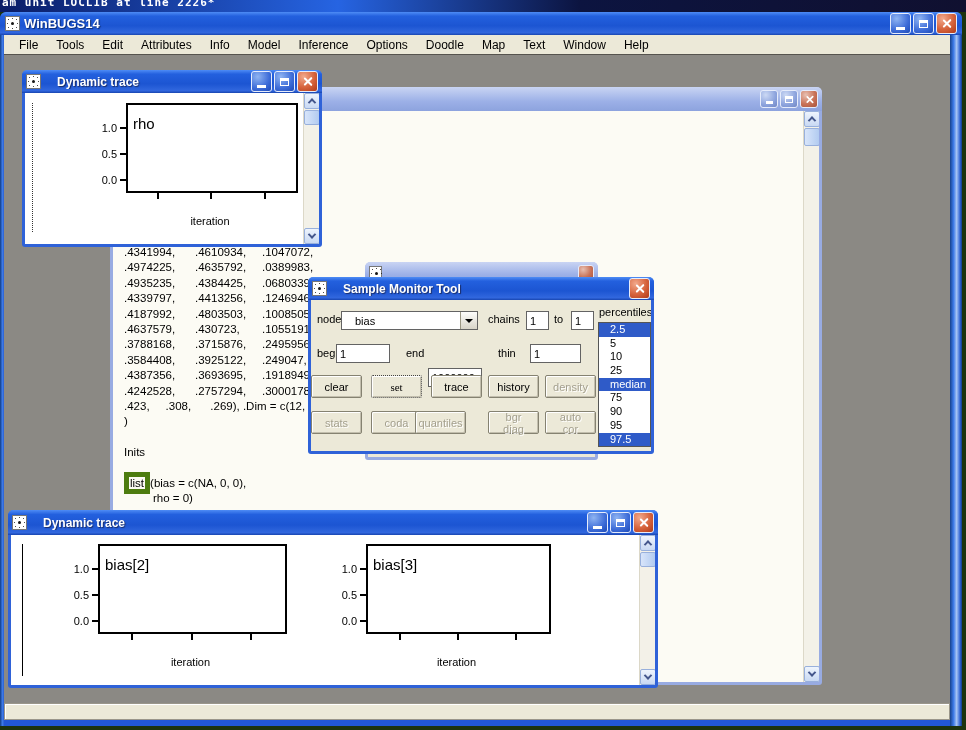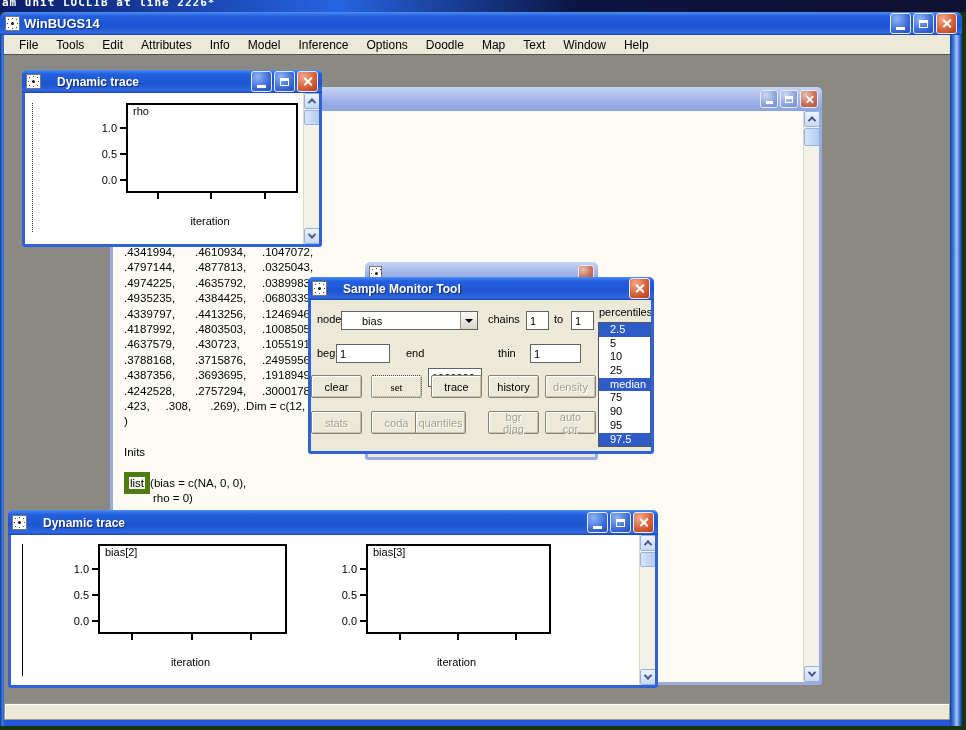--- a/index.html
+++ b/index.html
@@ -62,21 +62,21 @@
     border:1px solid #98b0dc;border-radius:2px;box-sizing:border-box;display:flex;align-items:center;justify-content:center}
   .sbtn.bot{bottom:0}
   .thumb{position:absolute;left:0;width:16px;background:linear-gradient(90deg,#d8e5fa,#b2cbf0);
     border:1px solid #98b0dc;border-radius:2px;box-sizing:border-box}
   .chv{width:6px;height:6px;border-left:2px solid #44568c;border-top:2px solid #44568c;box-sizing:border-box}
   .chv.up{transform:rotate(45deg) translate(1px,1px)}
   .chv.down{transform:rotate(225deg) translate(1px,1px)}
   
   .plot{position:absolute;font-size:11px;color:#000}
   .pbox{position:absolute;left:40px;top:0;width:var(--pw);height:var(--ph);border:2px solid #000;background:#fff;box-sizing:content-box}
-  .ptitle{position:absolute;left:5px;top:0;font-size:11px}
+  .ptitle{position:absolute;left:5px;top:10px;font-size:15px}
   .yticks{position:absolute;left:0;top:0;width:40px}
   .yt{position:absolute;right:0;display:flex;align-items:center;gap:3px;height:12px}
   .yt:nth-child(1){top:19px}.yt:nth-child(2){top:45px}.yt:nth-child(3){top:71px}
   .ytm{width:6px;height:2px;background:#000}
   .xt{position:absolute;bottom:-8px;width:2px;height:6px;background:#000}
   .xt1{left:17%}.xt2{left:49%}.xt3{left:81%}
   .xlabel{position:absolute;left:40px;top:calc(var(--ph) + 26px);width:var(--pw);text-align:center}
   .vmark{position:absolute;width:0}
   .vmark.dotted{border-left:1px dotted #333}
   .vmark.solid{border-left:1px solid #000}
@@ -87,21 +87,21 @@
   .drow .c2{display:inline-block;width:67px}
   .pre{white-space:pre}
   .boxed{border:5px solid #4d7c0f;padding:0 1px}
   .indent{margin-left:29px}
   
   .dlgcontent{background:#ece9d8}
   .lbl{position:absolute;font-size:11px;color:#000;white-space:nowrap}
   .inp{position:absolute;height:19px;background:#fff;border:1px solid #636363;box-sizing:border-box;
        font:11px "Liberation Sans",sans-serif;padding:0 0 0 3px;color:#000}
   .combo{position:absolute;height:19px;background:#fff;border:1px solid #636363;box-sizing:border-box;display:flex;align-items:center}
-  .combo .cv{flex:1;font-size:11px;padding-left:20px}
+  .combo .cv{flex:1;font-size:11px;padding-left:13px}
   .cbtn{width:16px;height:100%;background:linear-gradient(#fdfdfb,#d8d4c8);border-left:1px solid #9a9683;
         display:flex;align-items:center;justify-content:center}
   .tri{width:0;height:0;border-left:4px solid transparent;border-right:4px solid transparent;border-top:4px solid #000}
   .plist{position:absolute;background:#fff;border:1px solid #555;box-sizing:border-box;overflow:hidden;font-size:11px}
   .pitem{height:13.7px;line-height:13.7px;padding-left:11px;color:#000}
   .pitem.sel{background:#2f5bc8;color:#fff}
   .dbtn{position:absolute;width:51px;height:23px;background:#ece9d8;border:1px solid #858271;border-radius:2px;
     box-shadow:inset 1px 1px 0 #ffffff,inset -1px -1px 0 #c2bead;box-sizing:border-box;
     display:flex;align-items:center;justify-content:center;font-size:11px;color:#000}
   .dbtn.disabled{color:#a39f8d;text-shadow:1px 1px 0 #fff}
@@ -169,27 +169,27 @@
       <span class="wb s18 i-close">
           <i class="gx" style="transform:scale(.85)"></i>
         </span>
     </span>
   </div>
   <div class="content" style="height:571px;background:#fcfbf4">
     <div class="doctext">
       <div>
 
       <div class="drow"><span class="c1">.4341994,</span><span class="c2">.4610934,</span><span class="c3">.1047072,</span></div>
-          <div class="drow"><span class="c1">.4797144,</span><span class="c2">.4877813,</span><span class="c3">.0325043,</span></div>
           <div class="drow"><span class="c1">.4974225,</span><span class="c2">.4635792,</span><span class="c3">.0389983,</span></div>
           <div class="drow"><span class="c1">.4935235,</span><span class="c2">.4384425,</span><span class="c3">.0680339,</span></div>
           <div class="drow"><span class="c1">.4339797,</span><span class="c2">.4413256,</span><span class="c3">.1246946,</span></div>
           <div class="drow"><span class="c1">.4187992,</span><span class="c2">.4803503,</span><span class="c3">.1008505,</span></div>
           <div class="drow"><span class="c1">.4637579,</span><span class="c2">.430723,</span><span class="c3">.1055191,</span></div>
           <div class="drow"><span class="c1">.3788168,</span><span class="c2">.3715876,</span><span class="c3">.2495956,</span></div>
+          <div class="drow"><span class="c1">.3584408,</span><span class="c2">.3925122,</span><span class="c3">.249047,</span></div>
           <div class="drow"><span class="c1">.4387356,</span><span class="c2">.3693695,</span><span class="c3">.1918949,</span></div>
           <div class="drow"><span class="c1">.4242528,</span><span class="c2">.2757294,</span><span class="c3">.3000178,</span></div>
         </div>
       <div class="drow pre">.423,     .308,      .269), .Dim = c(12, 3</div>
       <div class="drow">)</div>
       <div class="drow"></div>
       <div class="drow">Inits</div>
       <div class="drow"></div>
       <div class="drow"><span class="boxed">list</span><span>(bias = c(NA, 0, 0),</span></div>
       <div class="drow indent">rho = 0)</div>

